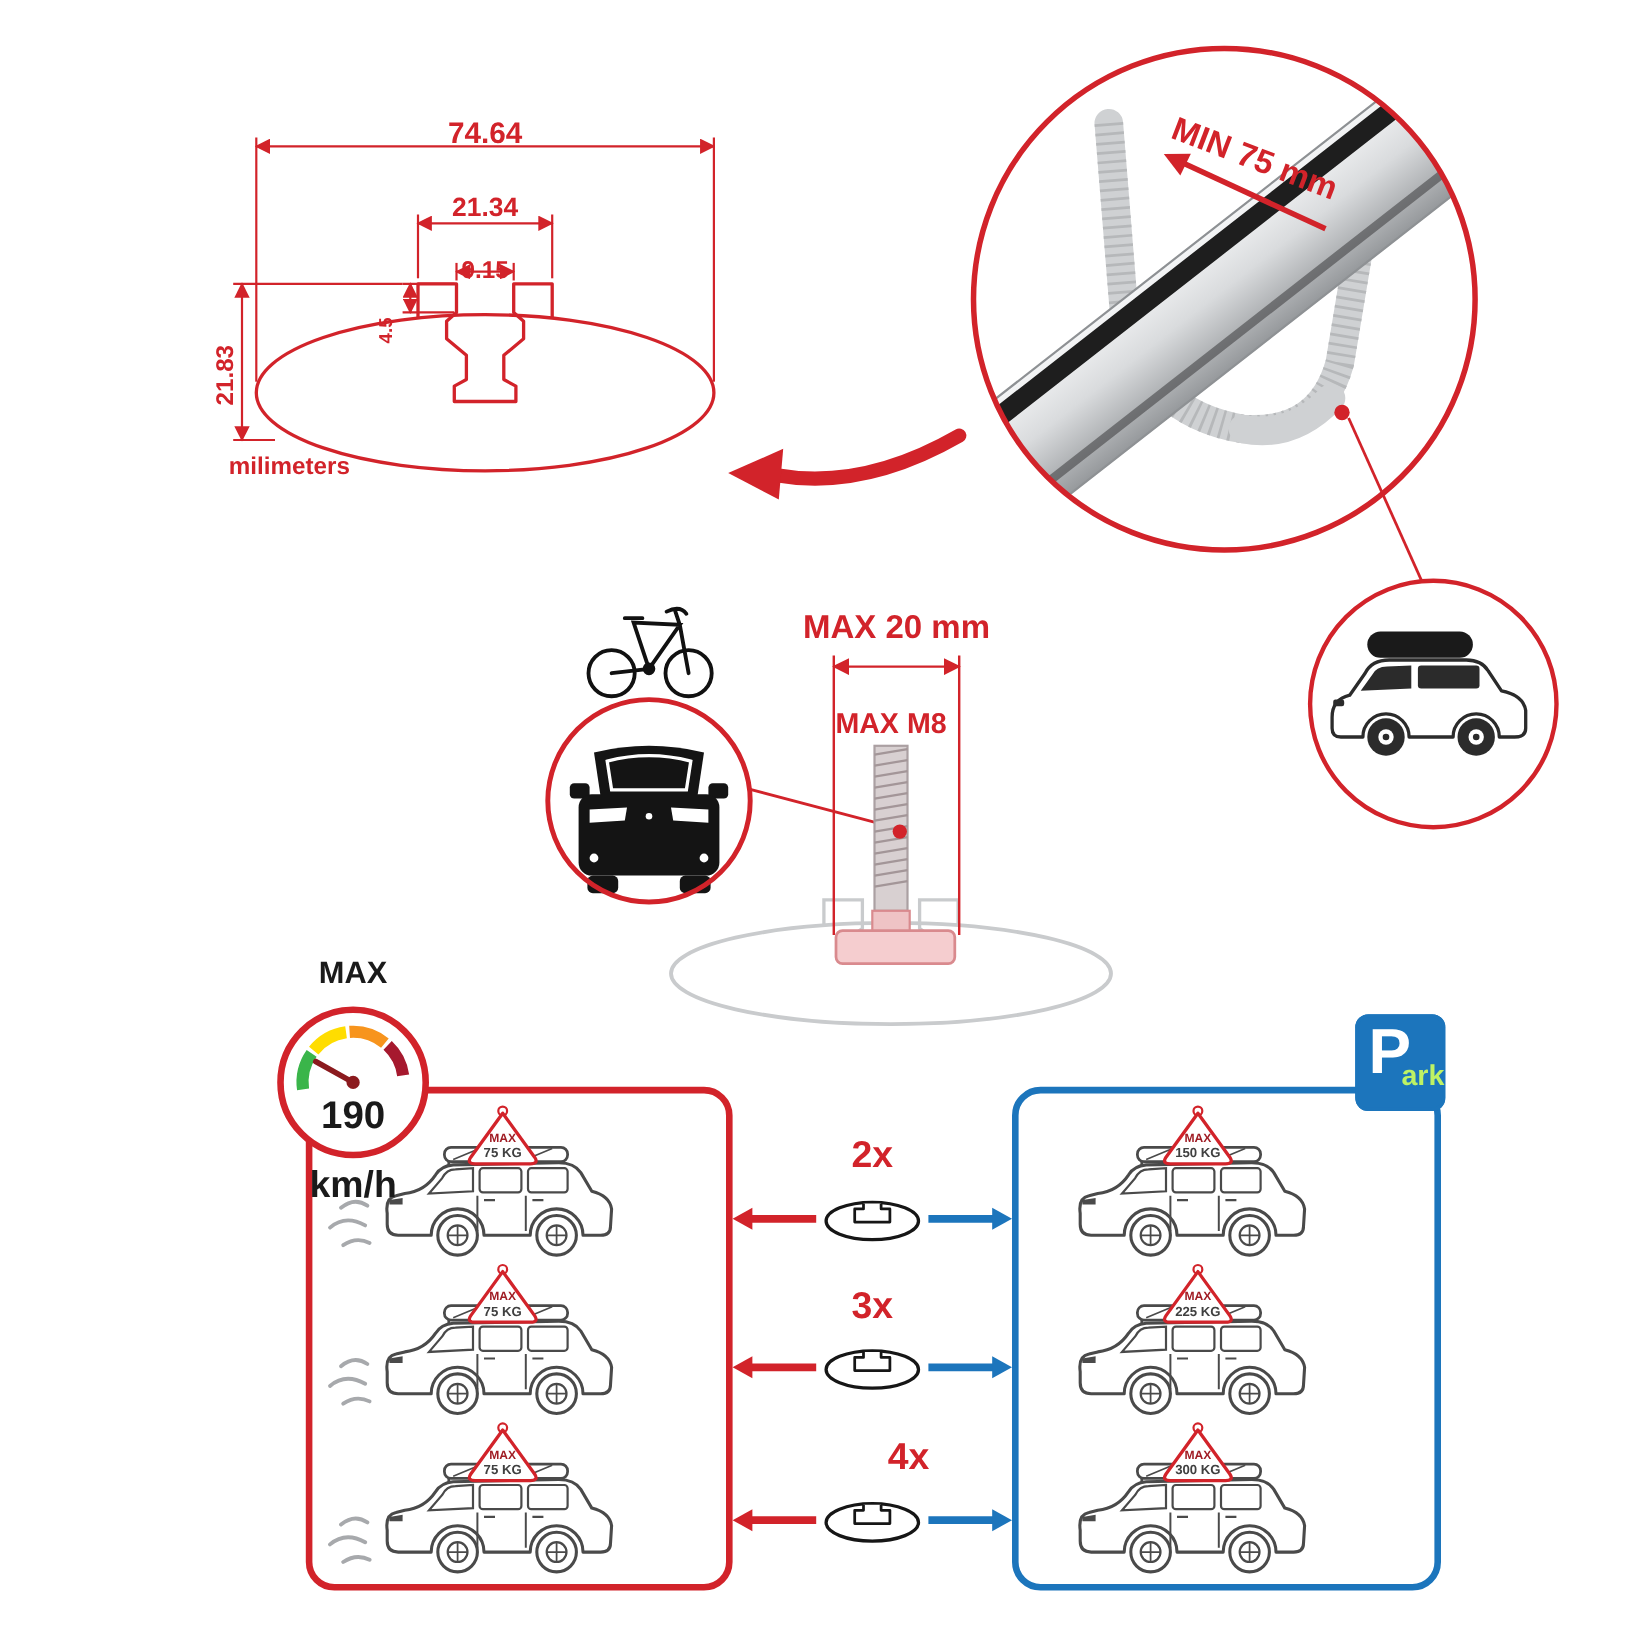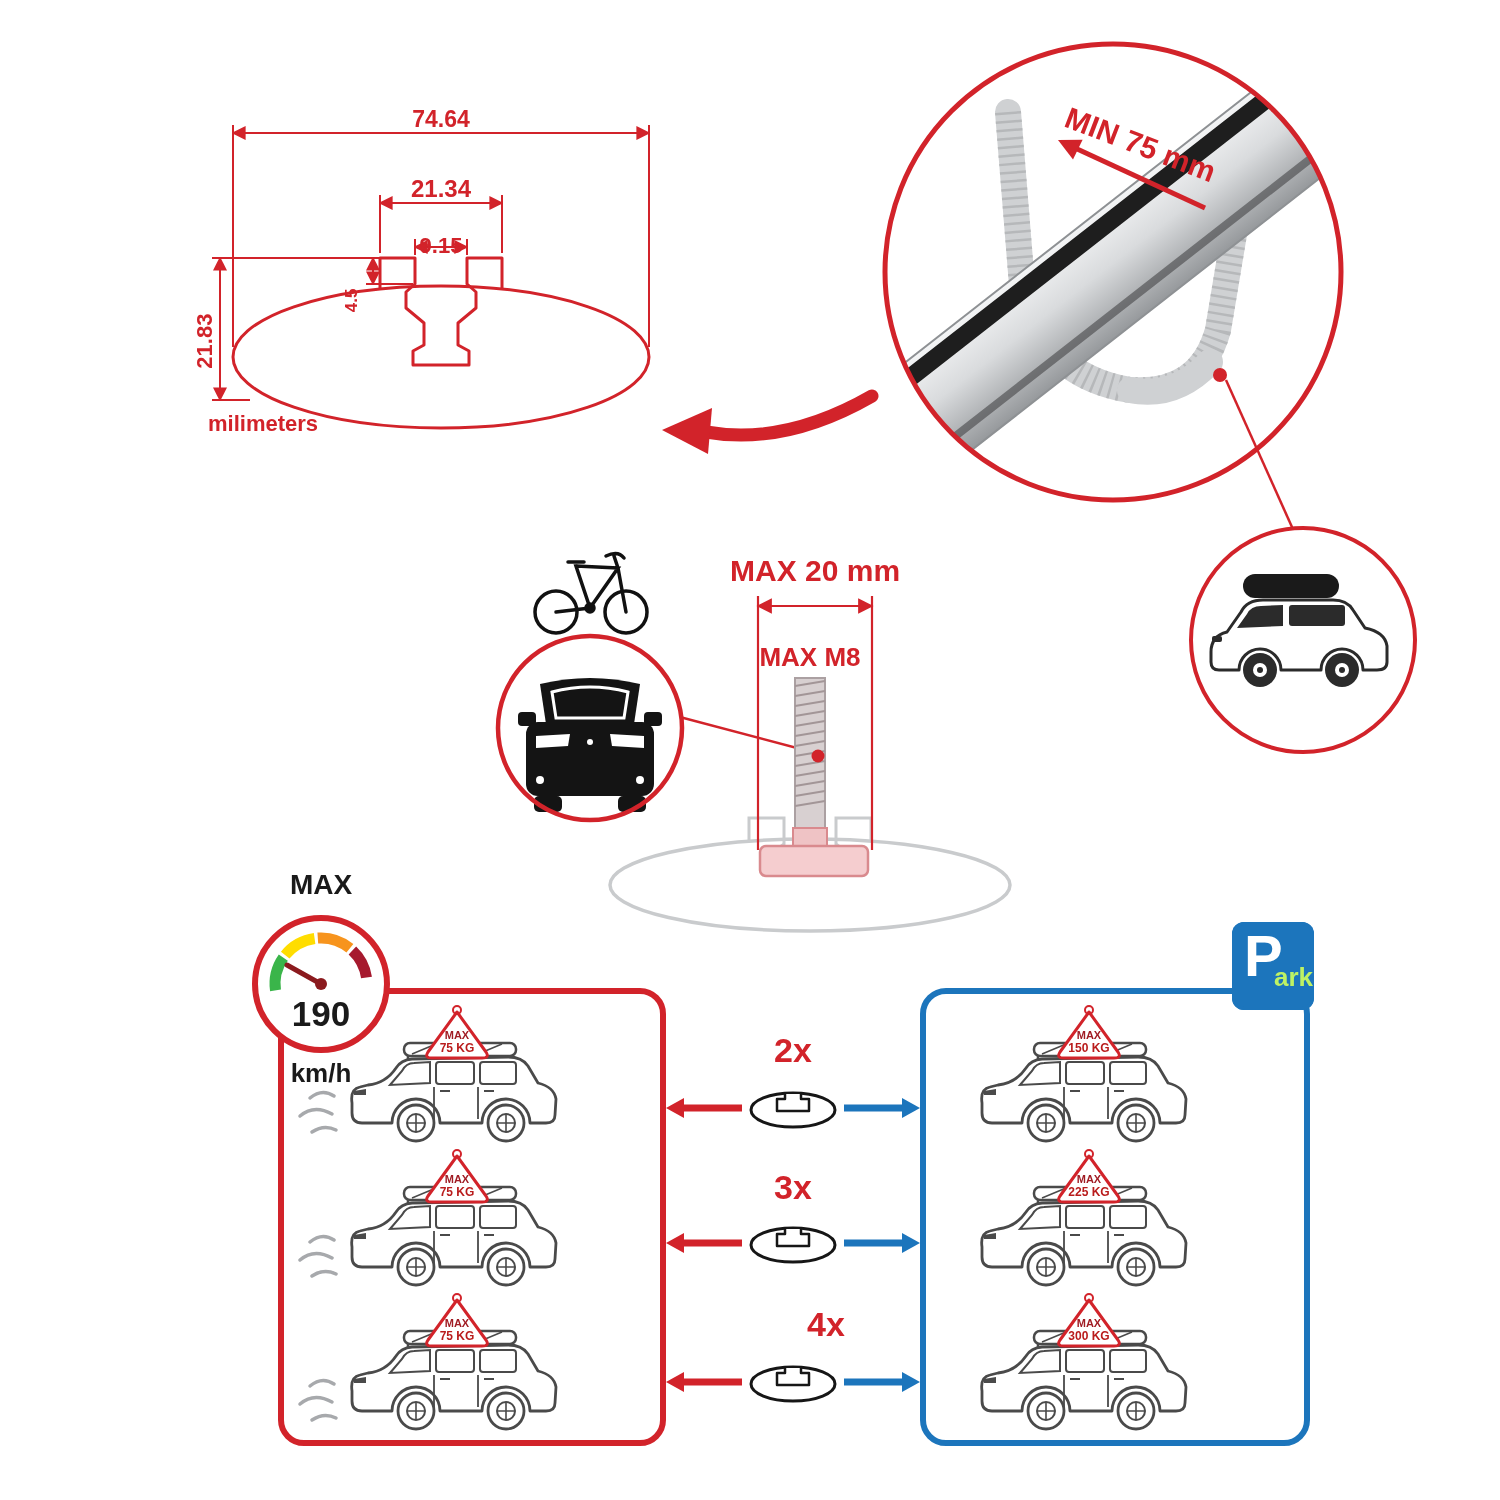--- a/index.html
+++ b/index.html
@@ -3,48 +3,48 @@
 <meta charset="utf-8">
 <style>
   *{margin:0;padding:0;box-sizing:border-box}
   html,body{width:1500px;height:1500px}
   body{font-family:"Liberation Sans",sans-serif;background:#fff}
   #stage{position:relative;width:1500px;height:1500px;background:#fff;overflow:hidden}
   svg.layer{position:absolute;pointer-events:none}
   .t{position:absolute;z-index:10;color:#D2232A;font-weight:700;text-align:center;white-space:nowrap;line-height:1.1}
   .blk{color:#1A1A1A}
   
-  #t-74{left:391px;top:107px;width:100px;font-size:23px}
+  #t-74{left:391px;top:107px;width:100px;font-size:27px}
   #t-2134{left:391px;top:176px;width:100px;font-size:24px}
   #t-915{left:401px;top:234px;width:80px;font-size:22px}
   #t-45{left:330px;top:291px;width:44px;font-size:17px;transform:rotate(-90deg)}
   #t-2183{left:160px;top:329px;width:90px;font-size:22px;transform:rotate(-90deg)}
   #t-mm{left:208px;top:412px;font-size:22px;text-align:center}
   #t-min75{left:1058px;top:128px;width:165px;font-size:30px;transform:rotate(21deg)}
   #t-max20{left:730px;top:554px;width:170px;font-size:30px}
   #t-maxm8{left:745px;top:643px;width:130px;font-size:26px}
   #t-gmax{left:281px;top:870px;width:80px;font-size:28px}
   #t-120{left:281px;top:995px;width:80px;font-size:35px}
-  #t-kmh{left:278px;top:1059px;width:86px;font-size:26px}
+  #t-kmh{left:278px;top:1059px;width:86px;font-size:34px}
   .cnt{width:80px;font-size:34px}
   #t-2x{left:753px;top:1032px}
   #t-3x{left:753px;top:1169px}
   #t-4x{left:786px;top:1306px}
   
   .panel{position:absolute;background:#fff;z-index:2;border-radius:26px}
   #red-panel{left:278px;top:988px;width:388px;height:458px;border:6px solid #D2232A}
   #blue-panel{left:920px;top:988px;width:390px;height:458px;border:6px solid #1C75BC}
   .rows{position:relative;padding:8px 0 0 12px}
   .car-row{position:relative;width:352px;height:144px}
   .car-row svg.carsvg{position:absolute;left:0;top:38px;width:352px;height:106px}
   
   .badge{position:absolute;width:78px;height:58px;z-index:3}
   .badge svg{position:absolute;left:0;top:0;width:78px;height:58px}
   .badge .bmax{position:absolute;top:25px;left:0;width:100%;text-align:center;font-size:11px;font-weight:700;color:#A01C24}
-  .badge .bkg{position:absolute;top:37px;left:0;width:100%;text-align:center;font-size:12px;font-weight:700;color:#b91c1c}
+  .badge .bkg{position:absolute;top:37px;left:0;width:100%;text-align:center;font-size:12px;font-weight:700;color:#404040}
   .badge-red{left:122px;top:2px}
   .badge-blue{left:112px;top:2px}
   
   #park-sign{position:absolute;left:1232px;top:922px;width:82px;height:88px;background:#1C75BC;border-radius:12px;z-index:4;box-shadow:inset 0 0 0 3px #1C75BC}
   #park-sign .pbig{position:absolute;left:12px;top:0px;font-size:58px;font-weight:700;color:#fff}
   #park-sign .psml{position:absolute;left:42px;top:40px;font-size:26px;font-weight:700;color:#bef264}
   .mult-svg{position:absolute;left:660px;width:266px;height:50px;z-index:3}
   #mult-1{top:1083px}#mult-2{top:1218px}#mult-3{top:1357px}
   #gauge-svg{left:245px;top:908px;z-index:5}
 </style>

